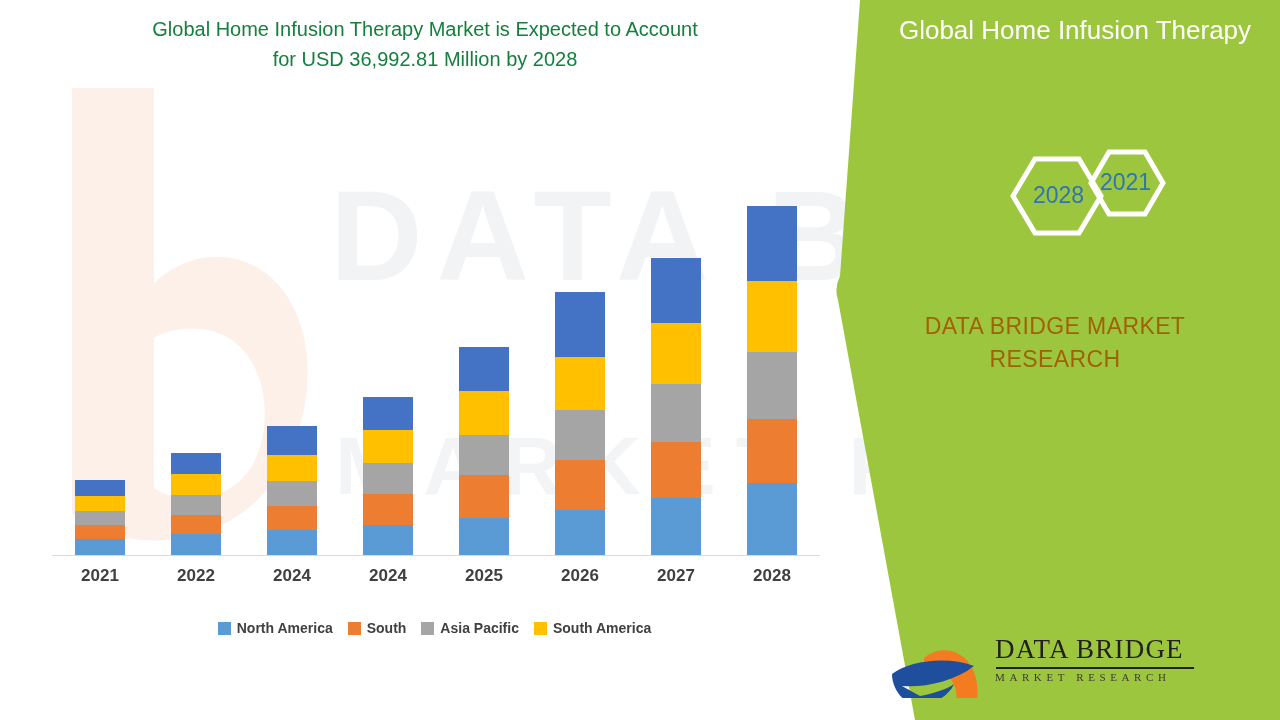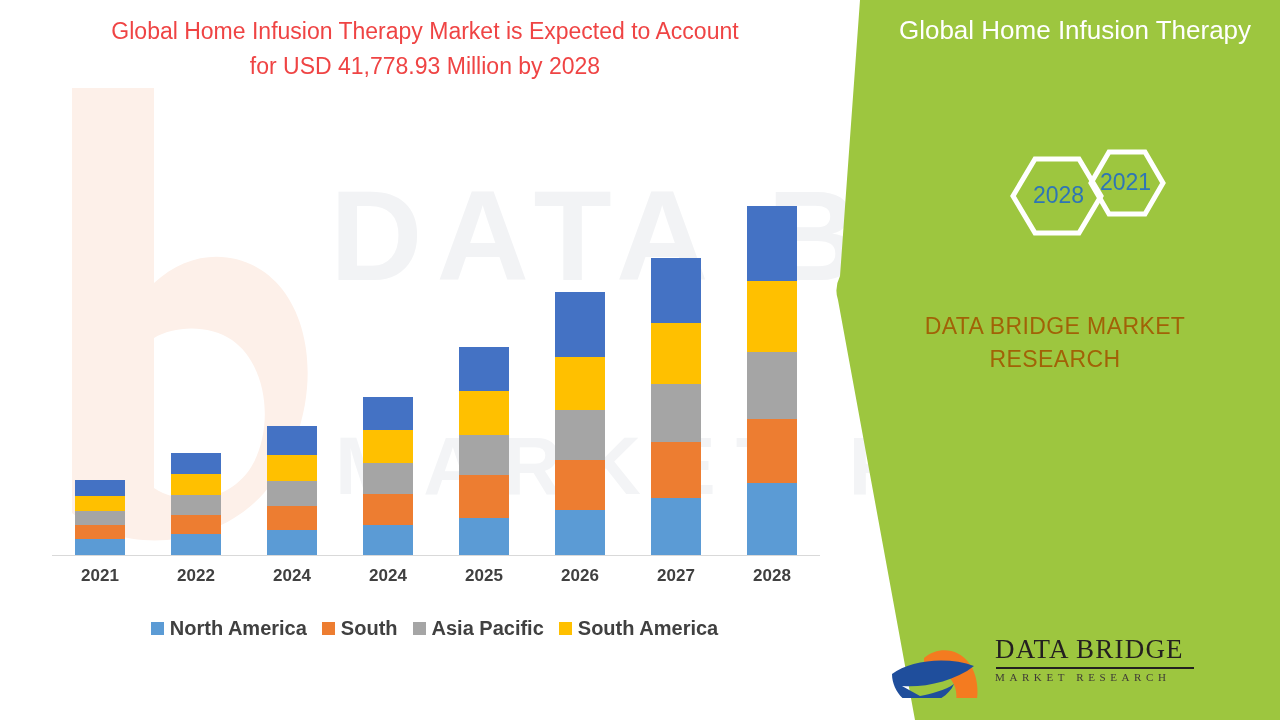--- a/index.html
+++ b/index.html
@@ -23,22 +23,22 @@
   }
   .wm-text2{
     left:335px;top:425px;width:960px;
     font-size:82px;letter-spacing:20px;font-weight:600;
     color:#f3f4f6;line-height:1;white-space:nowrap;
   }
 
   
   .title{
     position:absolute;left:40px;top:14px;width:770px;
-    text-align:center;color:#ef4444;
-    font-size:23px;line-height:1.5;font-weight:400;
+    text-align:center;color:#15803d;
+    font-size:20px;line-height:1.5;font-weight:400;
   }
 
   
   #chart{position:absolute;left:52px;top:100px;width:768px;height:456px;}
   .plot{position:absolute;left:0;top:0;right:0;bottom:0;}
   .axisline{position:absolute;left:0;right:0;bottom:0;height:1px;background:#d9d9d9;}
   .bar{
     position:absolute;bottom:1px;width:50px;
     display:flex;flex-direction:column-reverse;
   }
@@ -49,21 +49,21 @@
     text-align:center;font-size:17px;font-weight:700;color:#404040;
   }
 
   
   .legend{
     position:absolute;left:52px;top:616px;width:780px;height:24px;
     display:flex;align-items:center;justify-content:center;gap:0px;
   }
   .lg-item{display:flex;align-items:center;margin-right:15px;}
   .lg-sw{width:13px;height:13px;margin-right:6px;flex:none;}
-  .lg-tx{font-size:20px;font-weight:700;color:#404040;white-space:nowrap;}
+  .lg-tx{font-size:14px;font-weight:700;color:#404040;white-space:nowrap;}
 
   
   #green{position:absolute;left:820px;top:0;width:460px;height:720px;}
   #green svg{position:absolute;left:0;top:0;}
   .gp-title{
     position:absolute;left:60px;top:12px;width:390px;
     text-align:center;color:#ffffff;font-size:26px;line-height:1.45;
     font-weight:400;
   }
   .hexwrap{position:absolute;left:155px;top:140px;width:220px;height:130px;}
@@ -93,21 +93,21 @@
 
   <svg class="wm wm-b" viewBox="0 0 250 470" width="250" height="470" aria-hidden="true">
     <path d="M20 0 h62 v195 c40,-38 96,-34 128,6 c42,54 30,150 -18,204 c-50,56 -140,62 -192,20 V0 z
              M82 250 v150 c34,22 82,10 100,-26 c20,-40 12,-98 -22,-122 c-24,-16 -58,-14 -78,-2 z" fill="#fdf0e9"></path>
   </svg>
   <div class="wm wm-text">DATA BRIDGE</div>
   <div class="wm wm-text2">MARKET RESEARCH</div>
 
   <div class="title">
     <span>Global Home Infusion Therapy Market is Expected to Account</span><br>
-    <span>for USD 41,778.93 Million by 2028</span>
+    <span>for USD 36,992.81 Million by 2028</span>
   </div>
 
   <div id="chart">
     <div class="plot" id="plot">
         <div class="bar" style="left: 23px;">
           <div class="seg" style="height: 16px; background: rgb(91, 155, 213);"></div>
           <div class="seg" style="height: 14px; background: rgb(237, 125, 49);"></div>
           <div class="seg" style="height: 14px; background: rgb(165, 165, 165);"></div>
           <div class="seg" style="height: 15px; background: rgb(255, 192, 0);"></div>
           <div class="seg" style="height: 16px; background: rgb(68, 114, 196);"></div>

